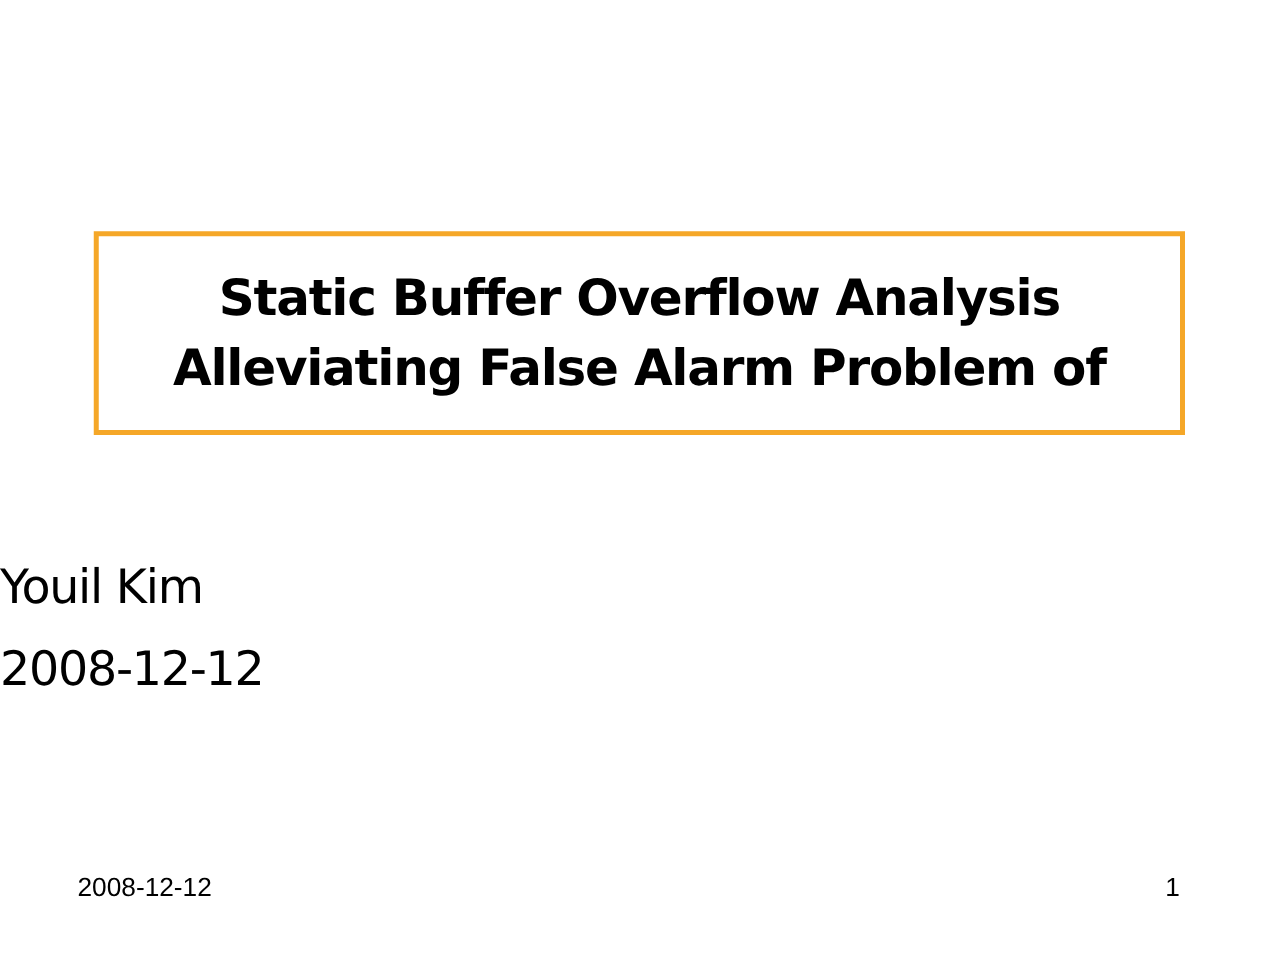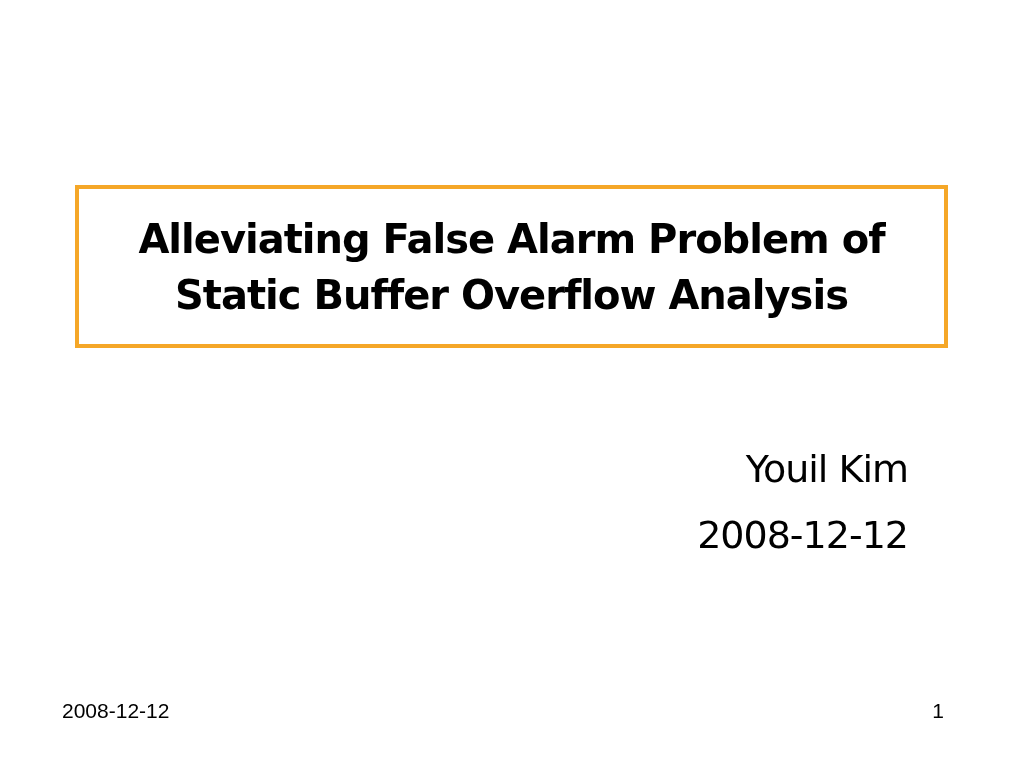--- a/index.html
+++ b/index.html
@@ -37,21 +37,21 @@
     line-height: 56px;
     letter-spacing: -1px;
     text-align: center;
     white-space: nowrap;
   }
   .author-block {
     position: absolute;
     left: 0;
     top: 443px;
     width: 908px;
-    text-align: right;
+    text-align: left;
   }
   .author-line {
     font-family: "DejaVu Sans", "Liberation Sans", sans-serif;
     font-size: 38px;
     font-weight: 500;
     line-height: 52px;
     letter-spacing: -1px;
     white-space: nowrap;
   }
   .date-line {
@@ -81,22 +81,22 @@
     font-weight: 400;
     color: #000000;
   }
 </style>
 </head>
 <body>
 
 <div class="slide">
 
   <div class="title-box">
+    <div class="title-line">Static Buffer Overflow Analysis</div>
     <div class="title-line">Alleviating False Alarm Problem of</div>
-    <div class="title-line">Static Buffer Overflow Analysis</div>
   </div>
 
   <div class="author-block">
     <div class="author-line">Youil Kim</div>
     <div class="date-line">2008-12-12</div>
   </div>
 
   <div class="footer-date">2008-12-12</div>
 
   <div class="page-number">1</div>

